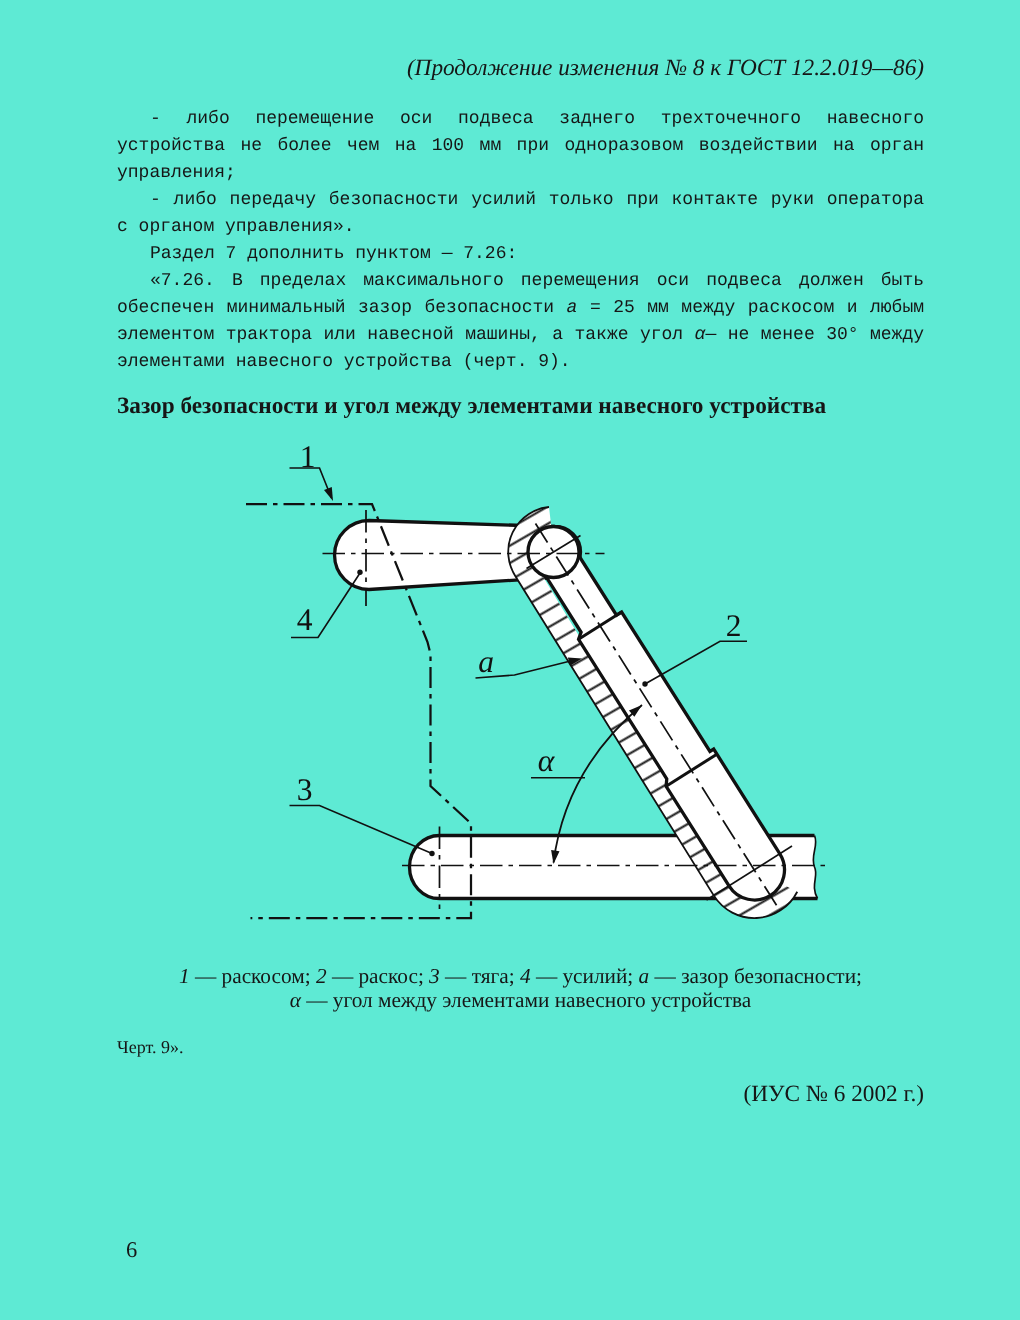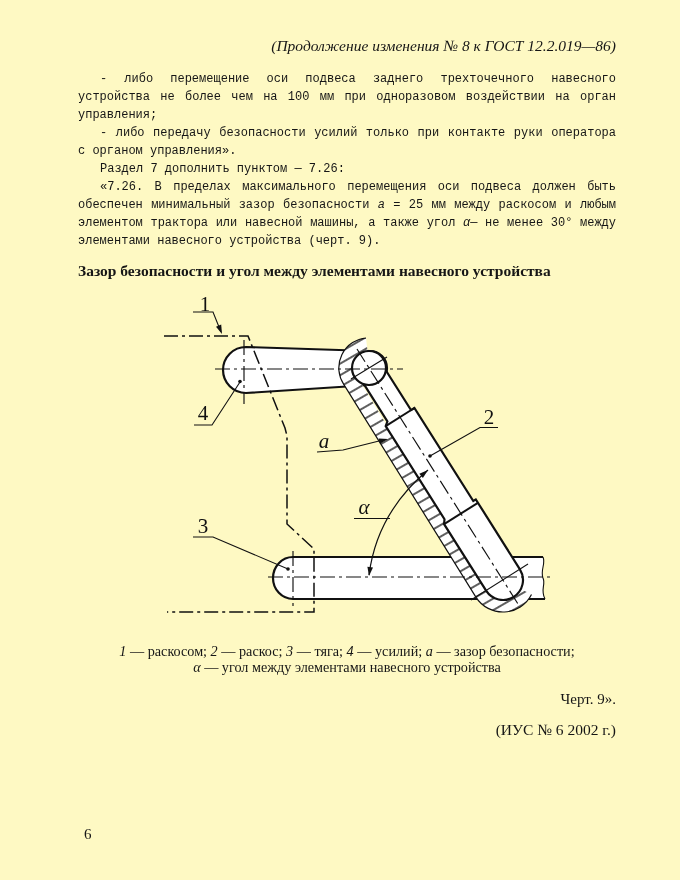--- a/index.html
+++ b/index.html
@@ -1,17 +1,17 @@
 <!DOCTYPE html>
 <html><head>
 <meta charset="utf-8">
 <style>
   html,body{margin:0;padding:0;background:#e8e8e8;}
   .page{
-    position:relative;width:680px;height:880px;background:#fef9c3;
+    position:relative;width:680px;height:880px;background:#5eead4;
     font-family:"Liberation Serif", serif;color:#161616;overflow:hidden;
     margin:0 auto;
   }
   .hdr{
     position:absolute;top:37px;left:78px;width:538px;
     text-align:right;font-style:italic;font-size:15.5px;white-space:nowrap;
   }
   .bodytext{
     position:absolute;top:70px;left:78px;width:538px;
     font-size:12px;line-height:18px;text-align:justify;font-family:Liberation Mono, monospace;
@@ -22,21 +22,21 @@
     position:absolute;top:262px;left:78px;width:538px;
     text-align:left;font-weight:bold;font-size:15.5px;
   }
   .figsvg{position:absolute;left:0;top:0;width:680px;height:880px;}
   .caption{
     position:absolute;top:643px;left:70px;width:554px;
     text-align:center;font-size:14.2px;line-height:16px;
   }
   .fignum{
     position:absolute;top:691px;left:78px;width:538px;
-    text-align:right;font-size:15px;
+    text-align:left;font-size:12px;
   }
   .iusnote{
     position:absolute;top:721px;left:78px;width:538px;
     text-align:right;font-size:15.5px;
   }
   .pagenum{
     position:absolute;top:826px;left:84px;font-size:15px;
   }
   svg text{font-family:"Liberation Serif", serif;fill:#111;}
   svg .lbl{font-size:21px;}

